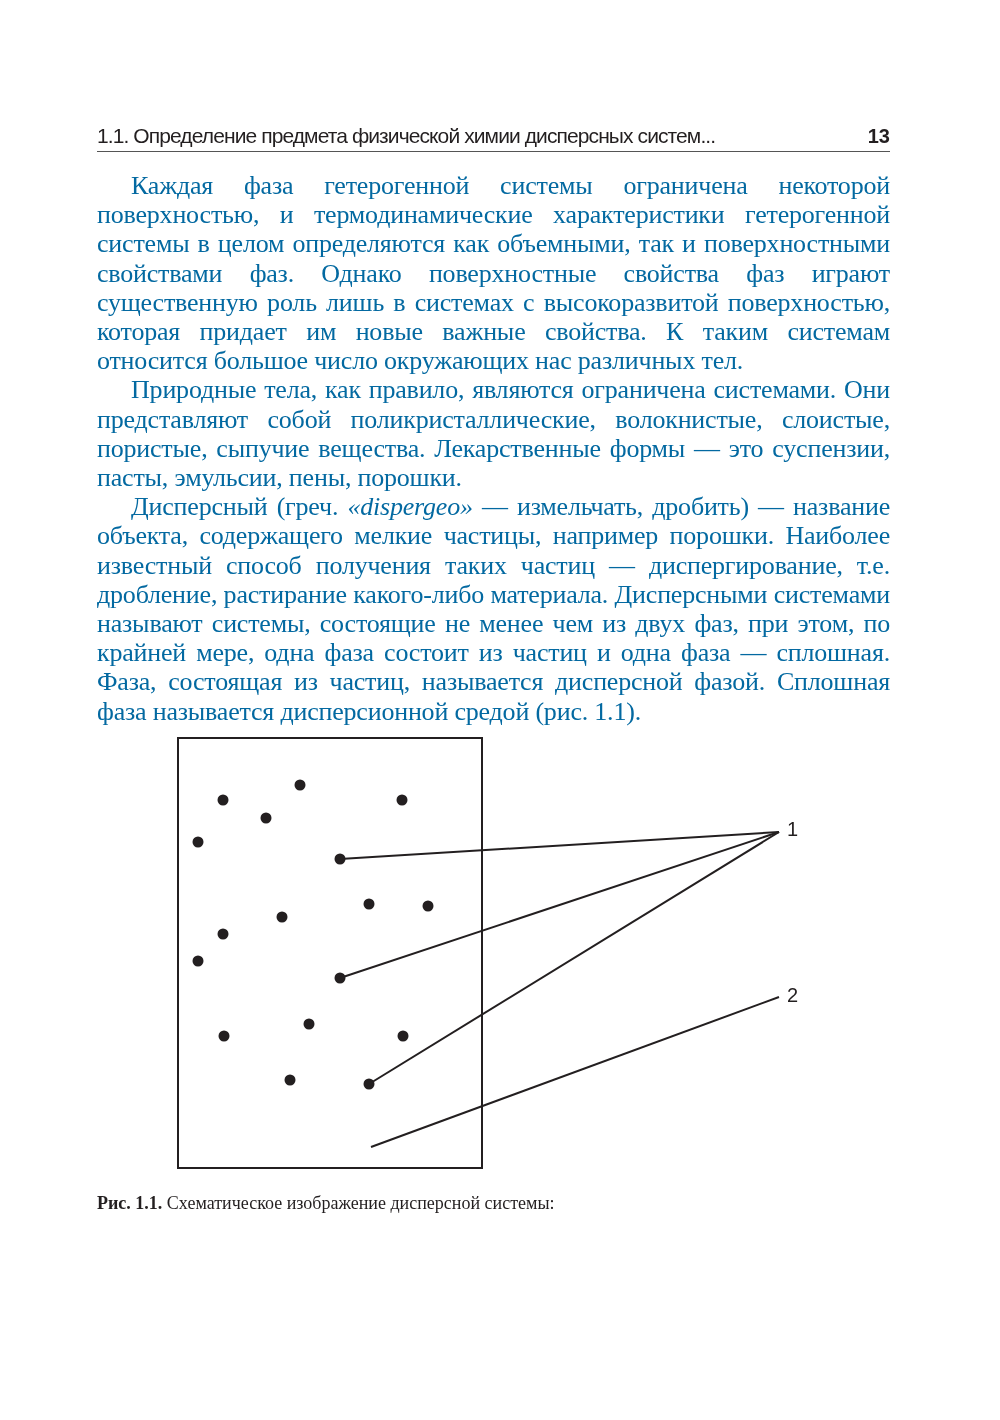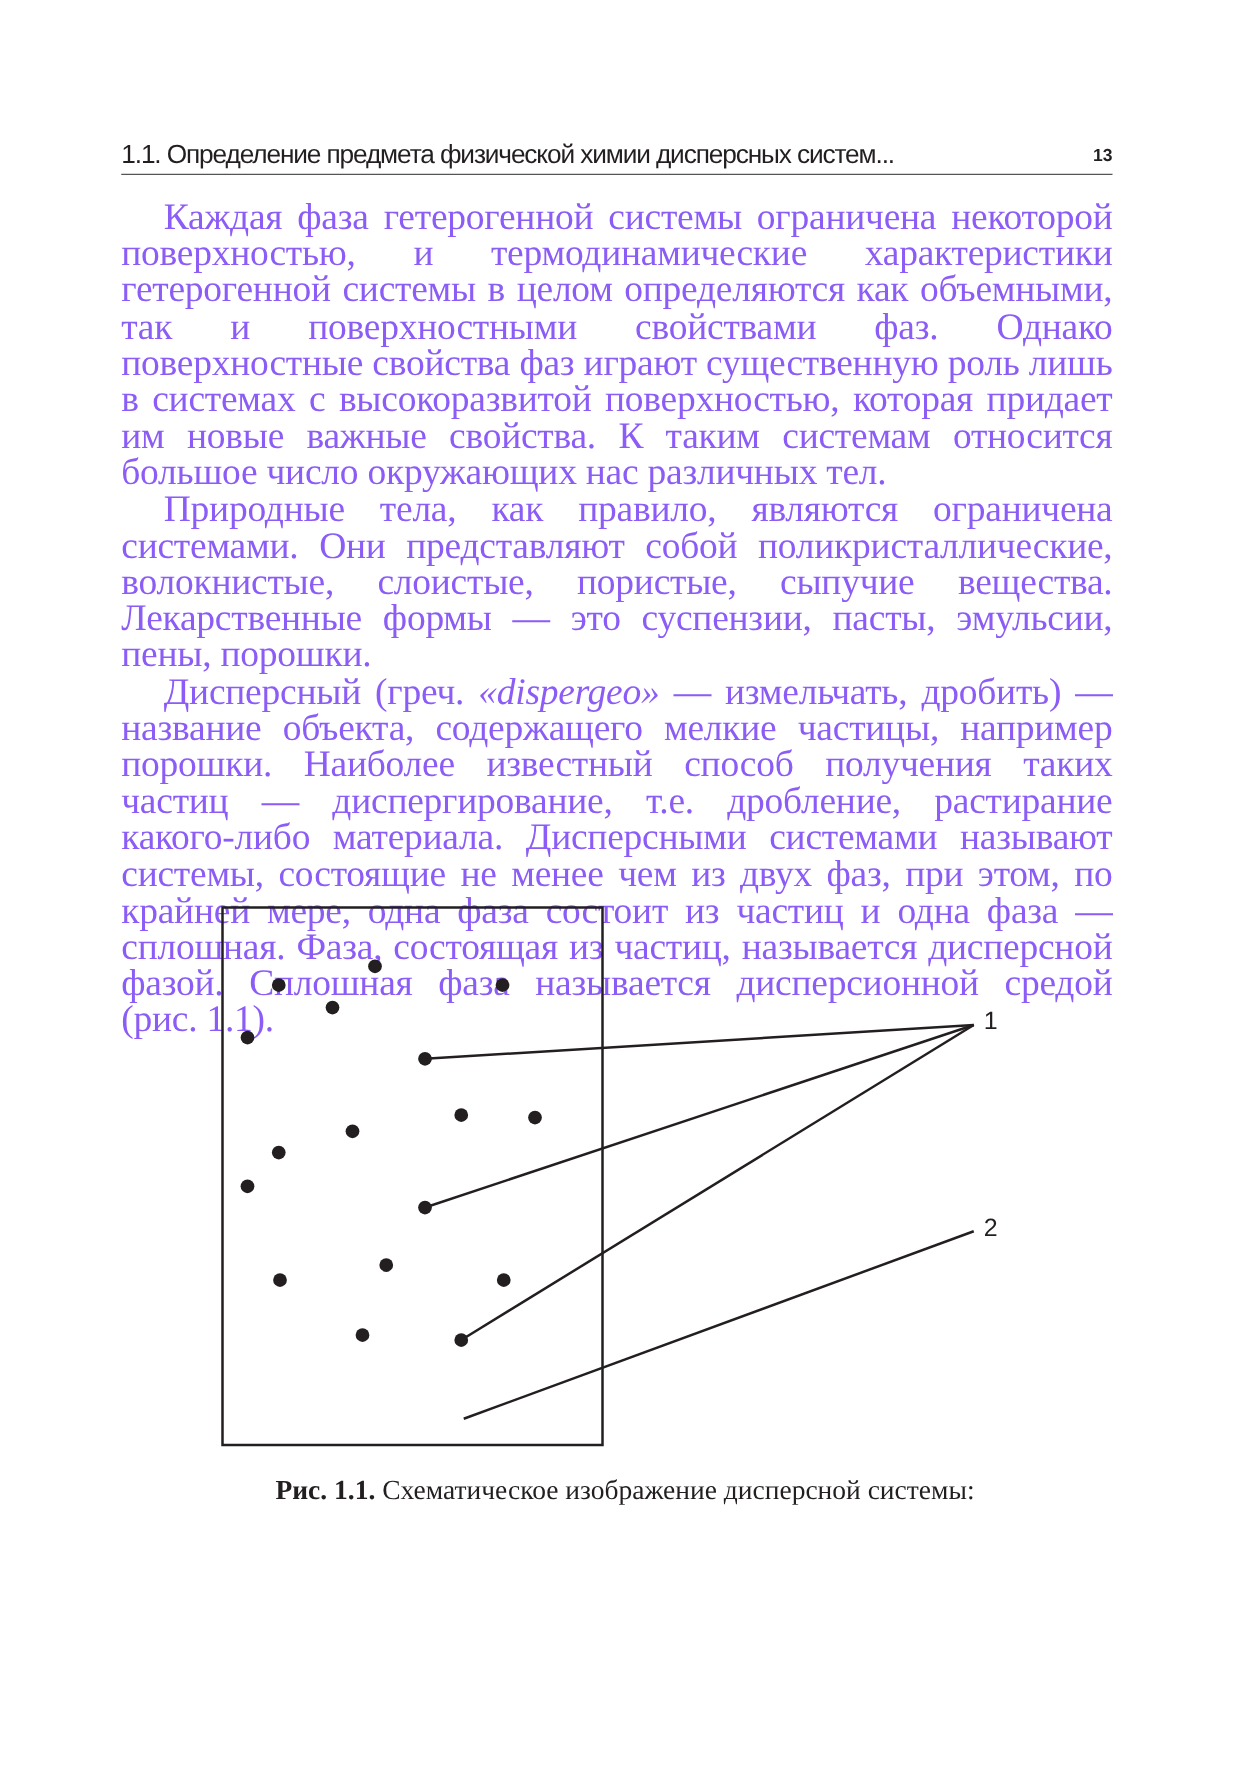--- a/index.html
+++ b/index.html
@@ -1,42 +1,42 @@
 <!DOCTYPE html>
 <html><head>
   <meta charset="utf-8">
   <style>
     html, body { margin: 0; padding: 0; background: #ffffff; }
     body { width: 1000px; height: 1420px; position: relative; overflow: hidden; color: #231f20; }
-    .page { position: absolute; left: 0; top: 0; width: 1000px; height: 1096px; }
+    .page { position: absolute; left: 0; top: 12px; width: 1000px; height: 1096px; }
     .running-head {
       position: absolute; left: 97px; top: 110px; width: 793px; height: 28px;
       font-family: "Liberation Sans", sans-serif; font-size: 21px; letter-spacing: -0.9px;
       display: flex; justify-content: space-between; align-items: center; color: #231f20;
     }
-    .running-head .num { font-weight: bold; font-size: 14px; letter-spacing: 0; }
+    .running-head .num { font-weight: bold; font-size: 20px; letter-spacing: 0; }
     .head-rule { position: absolute; left: 97px; top: 139px; width: 793px; height: 0; border-top: 1.5px solid #555; }
     .body-text {
       position: absolute; left: 97px; width: 793px;
-      font-family: "Liberation Serif", serif; font-size: 30px; line-height: 29.2px;
-      text-align: justify; color: #8b5cf6; letter-spacing: -0.2px;
+      font-family: "Liberation Serif", serif; font-size: 26px; line-height: 29.2px;
+      text-align: justify; color: #0369a1; letter-spacing: -0.2px;
     }
     .body-text p { margin: 0; text-indent: 34px; text-align-last: left; }
     .body-text p + p { margin-top: 0; }
     .body-text b { font-weight: normal; }
     .body-text i { }
     .para1 { top: 159px; }
     .figure { position: absolute; left: 0; top: 0; width: 1000px; height: 1420px; pointer-events: none; }
     .figure svg { position: absolute; left: 0; top: 0; }
     .fig-label {
       position: absolute; font-family: "Liberation Sans", sans-serif; font-size: 20px; color: #231f20;
     }
     .caption {
-      position: absolute; left: 97px; top: 1178px; width: 806px; text-align: center;
-      font-family: "Liberation Serif", serif; font-size: 22px; line-height: 27px; color: #231f20;
+      position: absolute; left: 97px; top: 1178px; width: 806px; text-align: left;
+      font-family: "Liberation Serif", serif; font-size: 18px; line-height: 27px; color: #231f20;
     }
     .caption b { font-weight: bold; }
     .body-bottom { top: 1267px; }
   </style>
 </head>
 <body>
 
 <div class="page">
 
   <div class="running-head">

